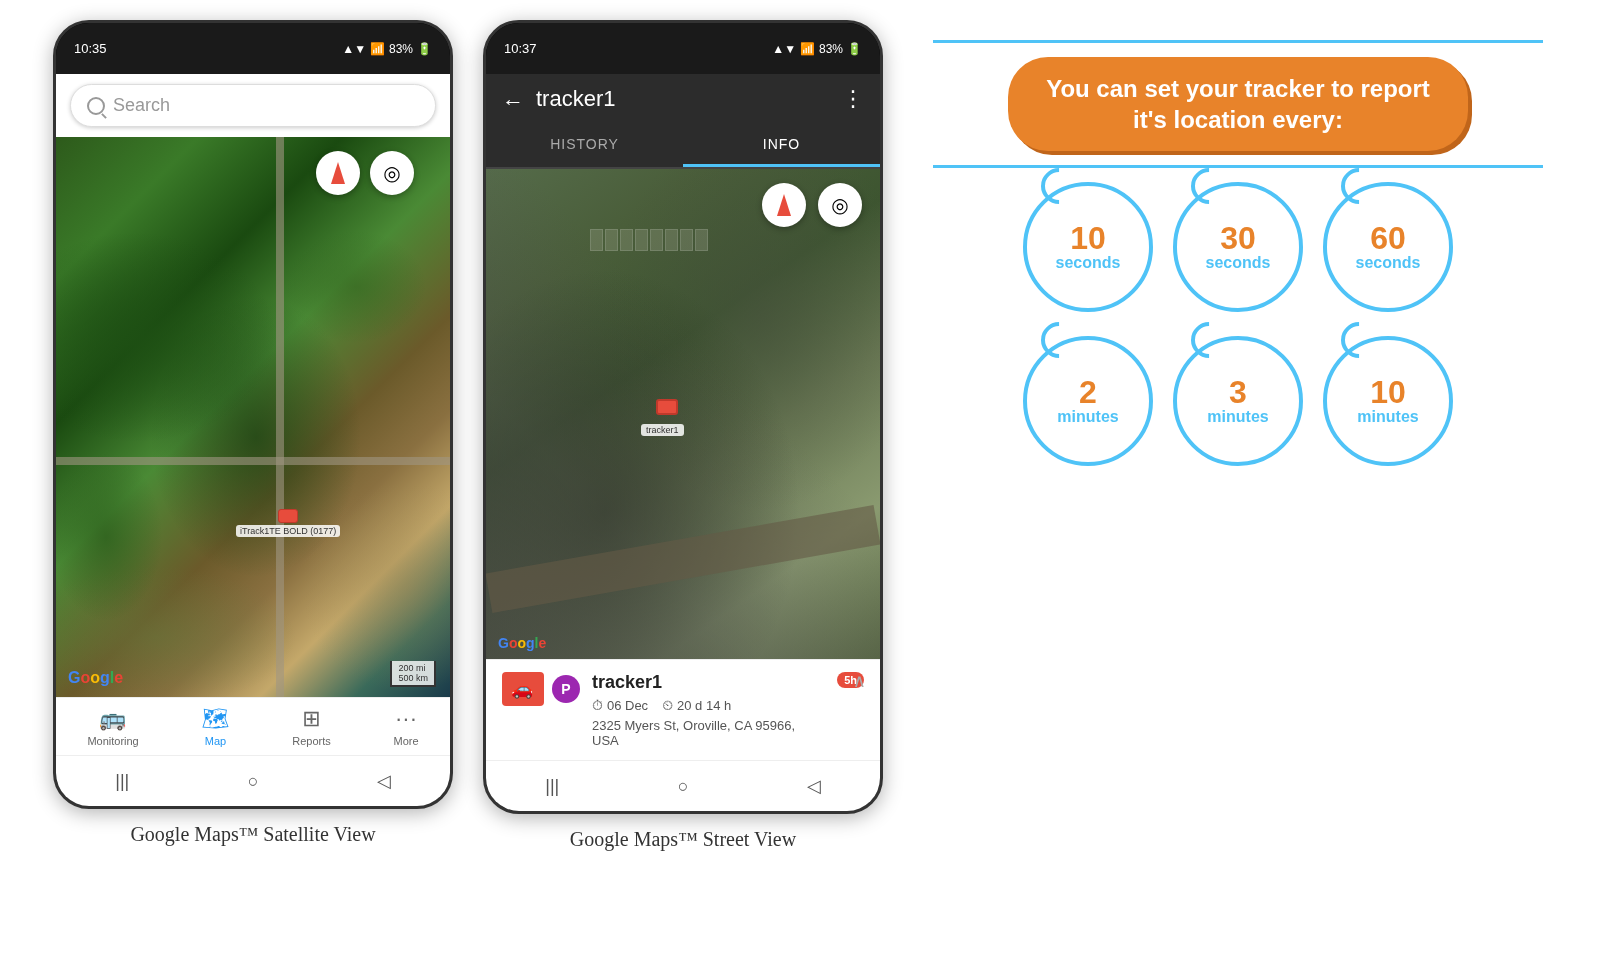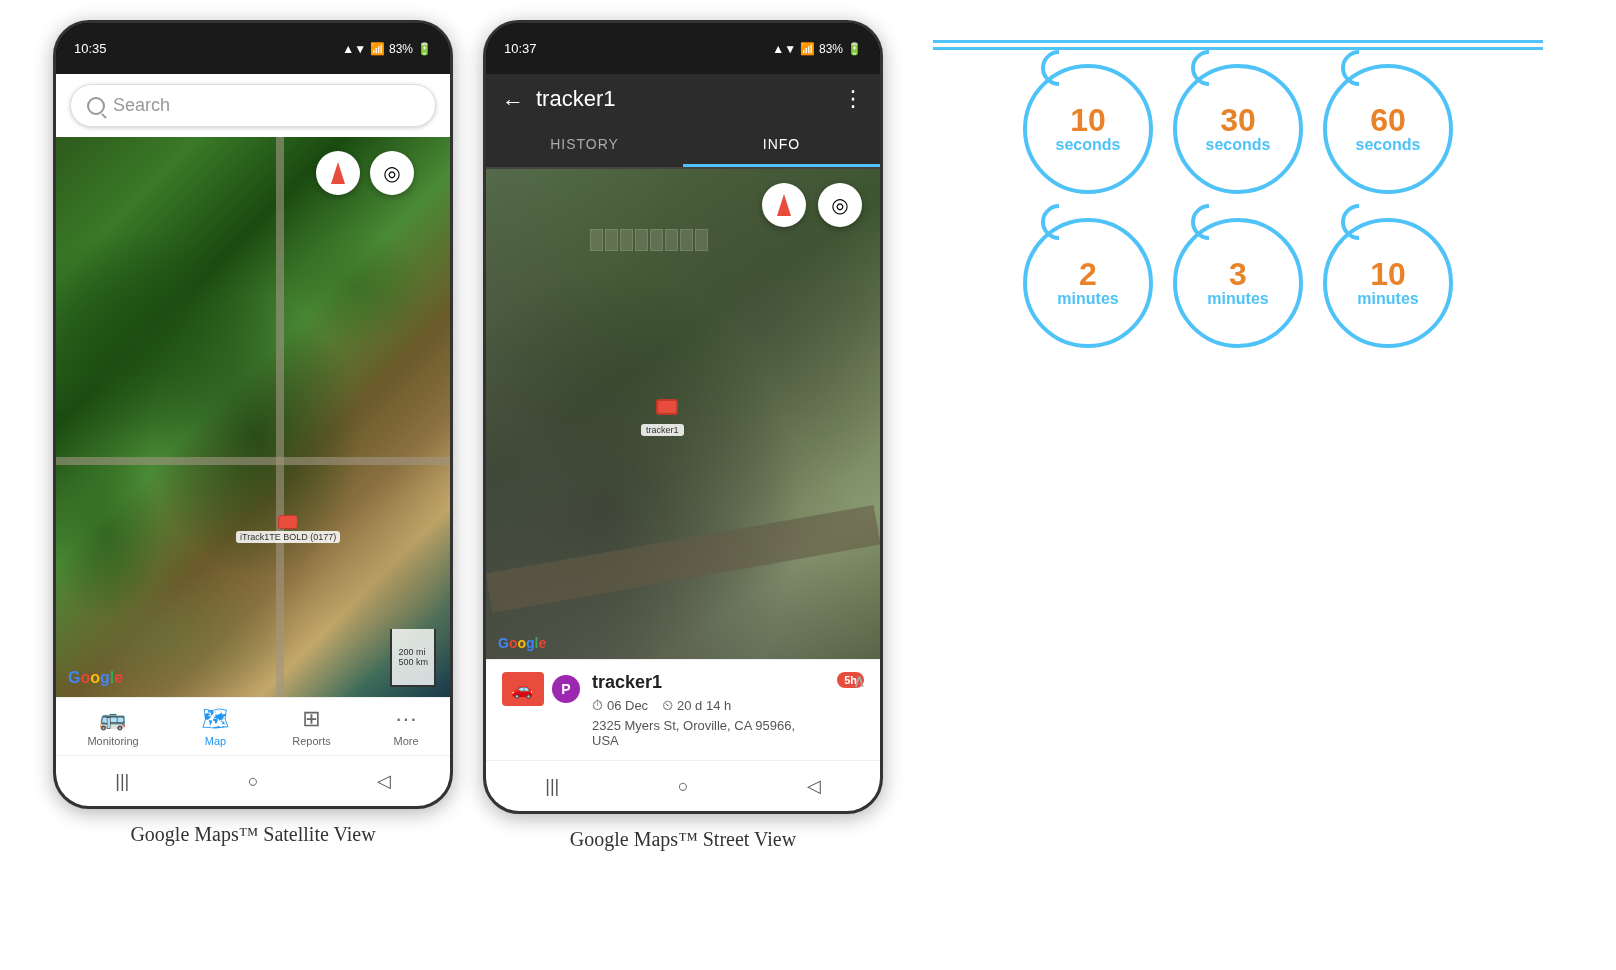--- a/index.html
+++ b/index.html
@@ -151,21 +151,21 @@
       border-radius: 50%;
       display: flex;
       align-items: center;
       justify-content: center;
       box-shadow: 0 2px 6px rgba(0,0,0,0.3);
       font-size: 20px;
     }
 
     .tracker-pin {
       position: absolute;
-      bottom: 154px;
+      bottom: 160px;
       left: 180px;
       display: flex;
       flex-direction: column;
       align-items: center;
     }
 
     .tracker-icon-small {
       width: 20px;
       height: 14px;
       background: #e74c3c;
@@ -197,21 +197,21 @@
     .google-logo-left span.o2 { color: #fbbc05; }
     .google-logo-left span.g2 { color: #4285f4; }
     .google-logo-left span.l { color: #34a853; }
     .google-logo-left span.e { color: #ea4335; }
 
     .scale-bar {
       position: absolute;
       bottom: 10px;
       right: 14px;
       background: rgba(255,255,255,0.8);
-      padding: 18px 6px;
+      padding: 2px 6px;
       font-size: 9px;
       color: #333;
       border-left: 2px solid #333;
       border-right: 2px solid #333;
       border-bottom: 2px solid #333;
     }
 
     
     .bottom-nav {
       background: #fff;
@@ -758,20 +758,21 @@
     </div>
   </div>
 
   <div class="phone-caption">Google Maps™ Street View</div>
 </div>
 
 <div class="infographic">
 
   <div class="info-divider-top"></div>
 
+  <div class="info-headline">You can set your tracker to report it's location every:</div>
 
   <div class="info-divider-bottom"></div>
 
   <div class="circles-row">
     <div class="time-circle">
       <span class="circle-number">10</span>
       <span class="circle-unit">seconds</span>
     </div>
     <div class="time-circle">
       <span class="circle-number">30</span>

